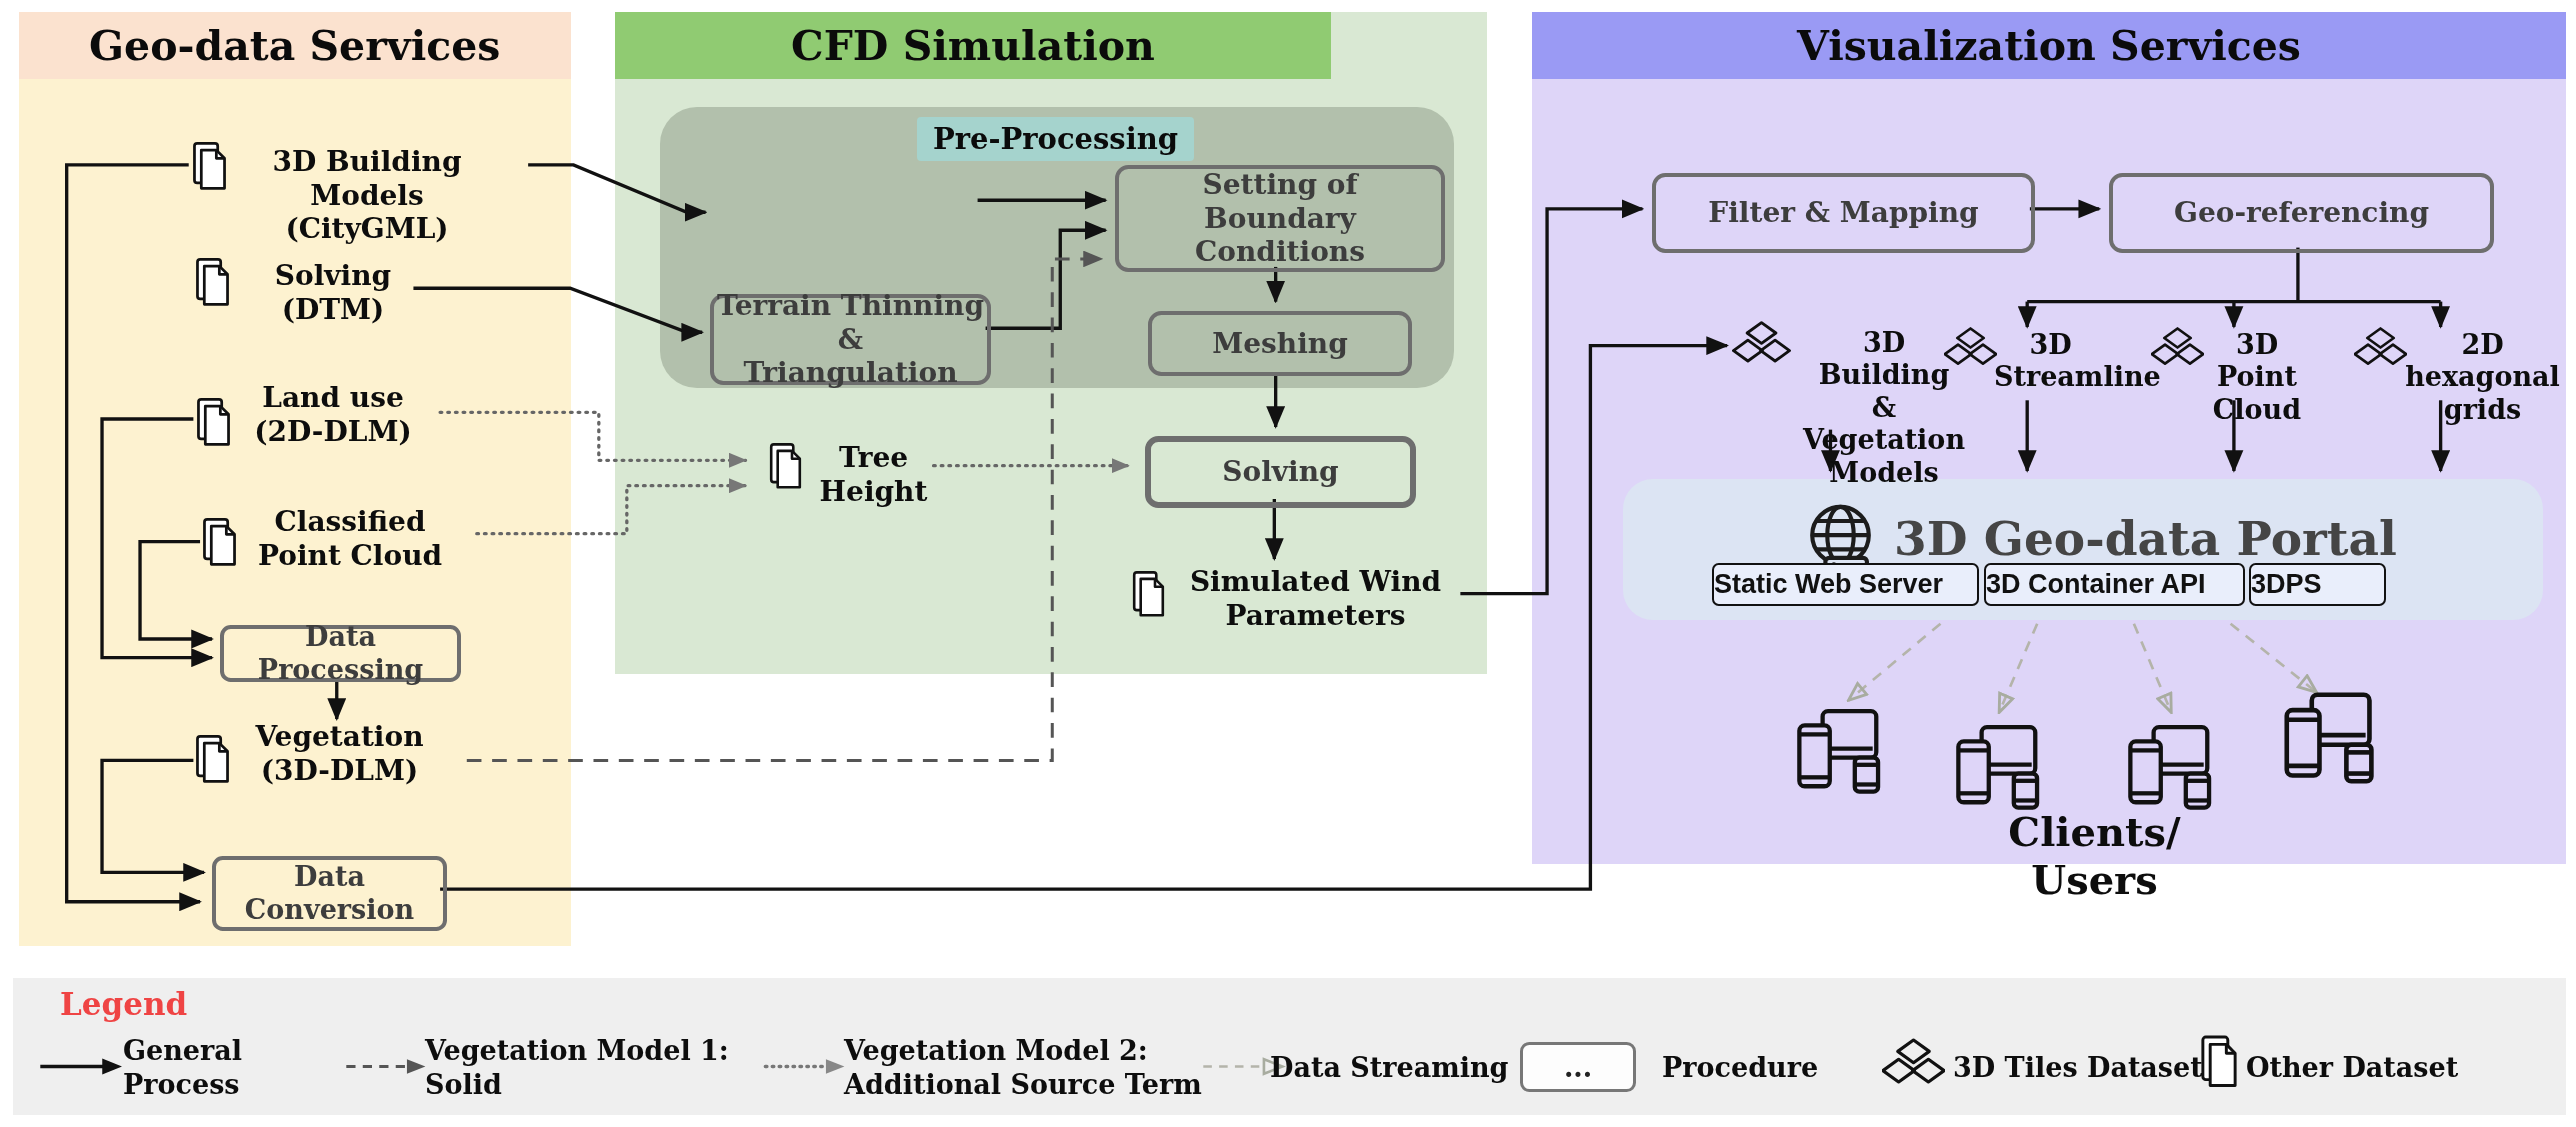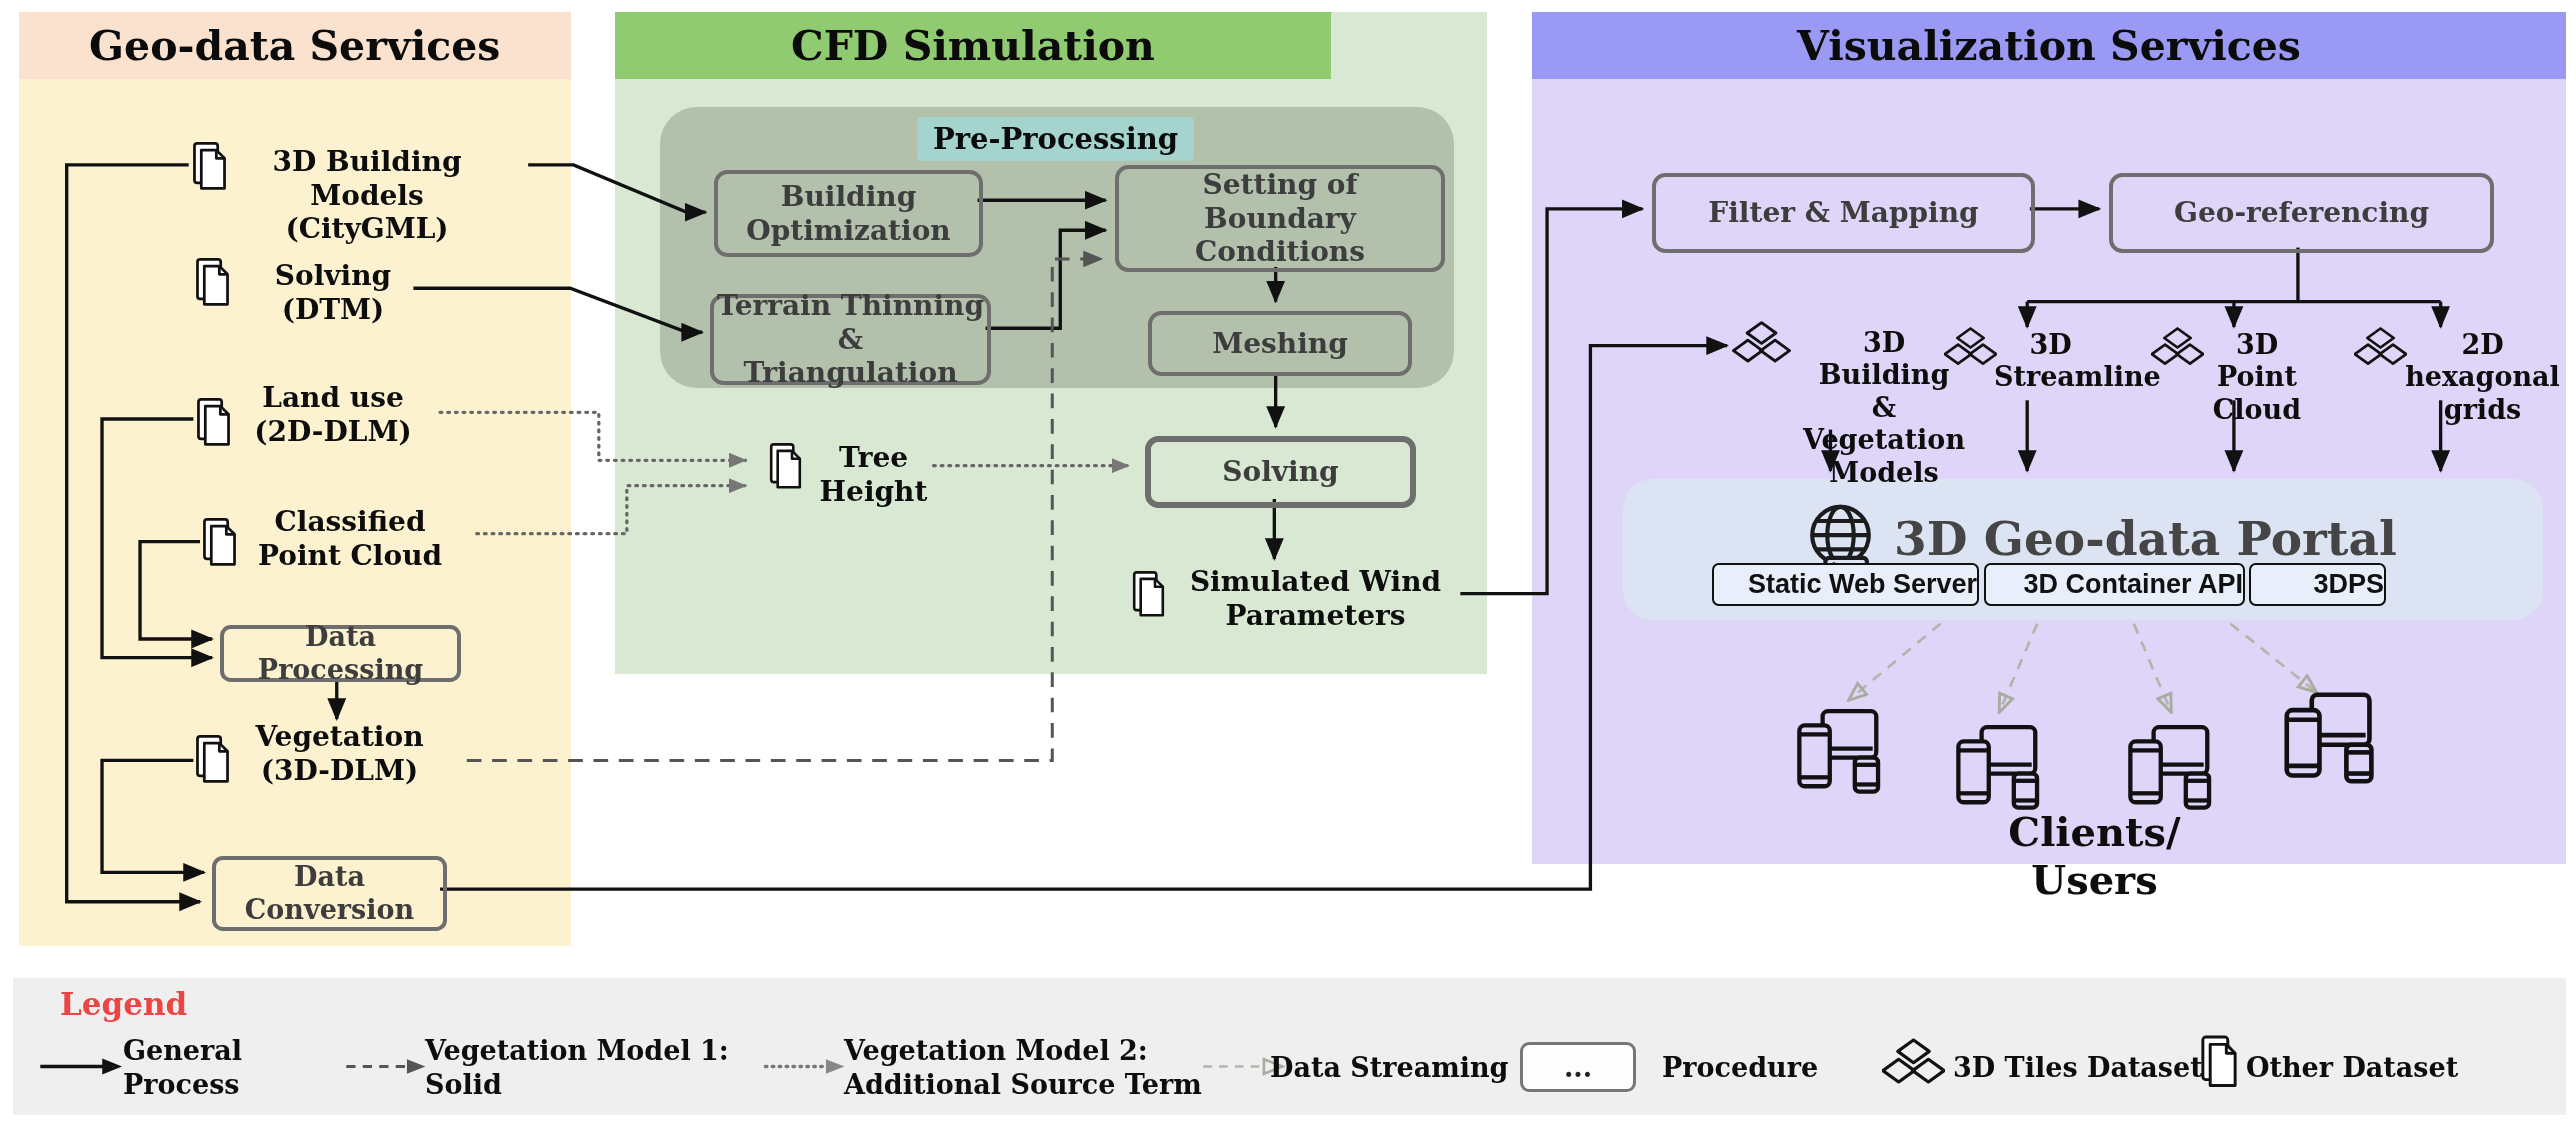--- a/index.html
+++ b/index.html
@@ -26,21 +26,21 @@
   .icon{position:absolute;}
   .icon svg{display:block;width:100%;height:100%;}
   .doc-stroke{stroke:#111;stroke-width:2;fill:#fff;stroke-linejoin:round;}
   .doc-open{stroke:#111;stroke-width:2;fill:none;stroke-linejoin:round;}
   .tiles-stroke{stroke:#111;stroke-width:1.8;fill:none;stroke-linejoin:round;}
   .globe-stroke{stroke:#1c1c1c;stroke-width:2.2;fill:none;}
   .globe-fill{stroke:#1c1c1c;stroke-width:2.2;fill:var(--portal-fill,#dce4f3);}
   .dev-stroke{stroke:#111;stroke-width:2.4;fill:var(--viz-body,#ded5f8);stroke-linejoin:round;}
   .dataset-label{position:absolute;text-align:center;font-weight:700;font-size:27px;color:#0d0d0d;line-height:1.2;}
   .portal-service{position:absolute;height:39px;border:2.3px solid #111;border-radius:6.7px;
-      display:flex;align-items:center;justify-content:flex-end;background:#e9eefb;
+      display:flex;align-items:center;justify-content:flex-start;background:#e9eefb;
       font-family:"Liberation Sans","DejaVu Sans",sans-serif;font-weight:700;font-size:27px;color:#111;}
   .legend-label{position:absolute;font-weight:700;font-size:27px;color:#0d0d0d;line-height:1.25;text-align:left;}
   .legend-arrow{position:absolute;width:87px;height:29px;}
   .procedure-box{position:absolute;border:3.3px solid #777;border-radius:9.3px;background:#fdfdfd;
       display:flex;align-items:center;justify-content:center;font-weight:700;font-size:27px;color:#222;}
 </style>
 </head>
 <body>
 
 <div id="canvas">
@@ -177,24 +177,20 @@
         <path class="doc-open" d="M20 7 v6 h6"></path>
       </svg>
   </div>
   <div class="item-label ml" style="left:233px;top:720px;width:213px;">Vegetation
 (3D-DLM)</div>
 
   <div class="pbox" style="left:212px;top:856px;width:227px;height:67px;font-size:27px;border-radius:10.7px;">
     <span>Data Conversion</span>
   </div>
 
-  <div class="pbox ml" style="left:714px;top:170px;width:261px;height:79px;">
-    <span class="ml">Building
-Optimization</span>
-  </div>
   <div class="pbox" style="left:710px;top:294px;width:273px;height:83px;">
     <span class="ml">Terrain Thinning &amp;
 Triangulation</span>
   </div>
   <div class="pbox" style="left:1115px;top:165px;width:322px;height:99px;">
     <span class="ml">Setting of
 Boundary Conditions</span>
   </div>
   <div class="pbox" style="left:1148px;top:311px;width:256px;height:57px;">
     <span class="ml">Meshing</span>

